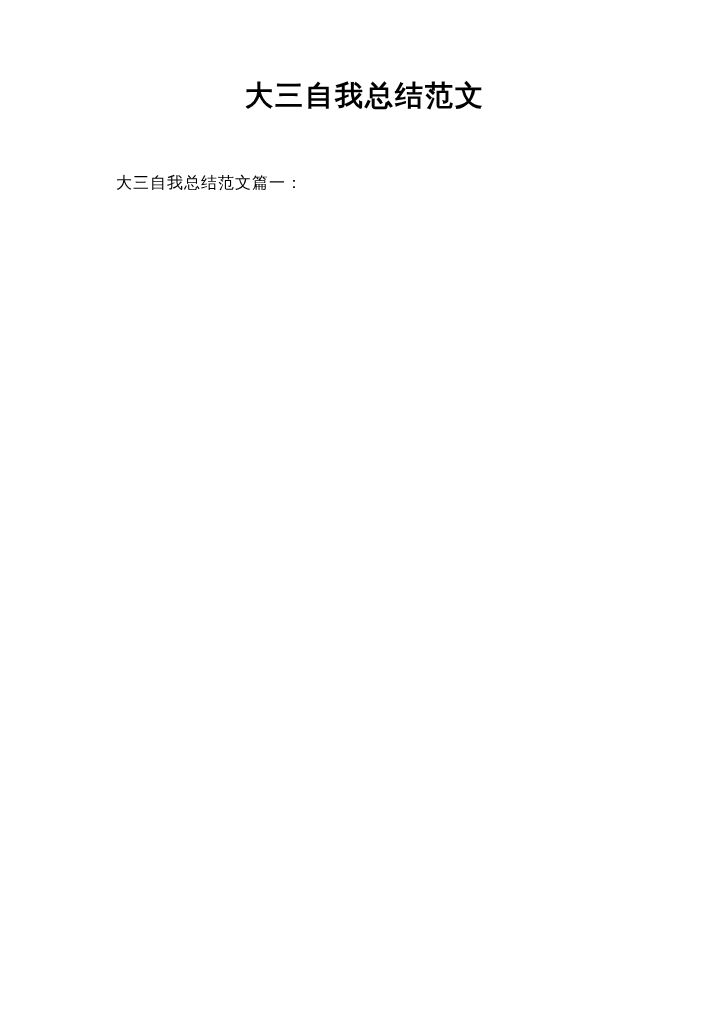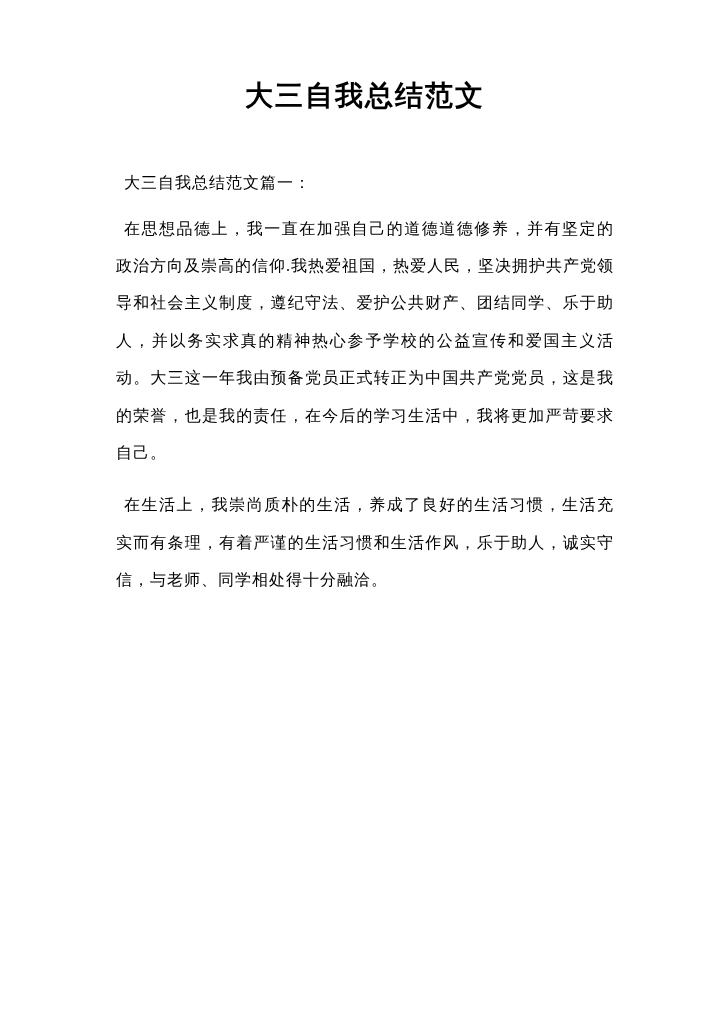--- a/index.html
+++ b/index.html
@@ -21,21 +21,21 @@
   .doc-title {
     margin: 0 0 49px 0;
     text-align: center;
     font-size: 28px;
     font-weight: bold;
     line-height: 1.4;
     letter-spacing: 2px;
     color: #000000;
   }
   .doc-body p {
-    margin: 8px;
+    margin: 0;
     font-size: 16px;
     line-height: 37.4px;
     text-align: justify;
     letter-spacing: 1px;
     word-break: break-all;
     color: #000000;
   }
   .doc-body p.indent-half {
     text-indent: 8px;
   }
@@ -44,16 +44,14 @@
   }
 </style>
 </head>
 <body>
 
 <div class="page">
   <h1 class="doc-title">大三自我总结范文</h1>
 
   <div class="doc-body">
     <p class="indent-half">大三自我总结范文篇一：</p>
-    <p class="indent-half">在思想品德上，我一直在加强自己的道德道德修养，并有坚定的政治方向及崇高的信仰.我热爱祖国，热爱人民，坚决拥护共产党领导和社会主义制度，遵纪守法、爱护公共财产、团结同学、乐于助人，并以务实求真的精神热心参予学校的公益宣传和爱国主义活动。大三这一年我由预备党员正式转正为中国共产党党员，这是我的荣誉，也是我的责任，在今后的学习生活中，我将更加严苛要求自己。</p>
-    <p class="indent-half space-before">在生活上，我崇尚质朴的生活，养成了良好的生活习惯，生活充实而有条理，有着严谨的生活习惯和生活作风，乐于助人，诚实守信，与老师、同学相处得十分融洽。</p>
   </div>
 </div>
 
 </body></html>

